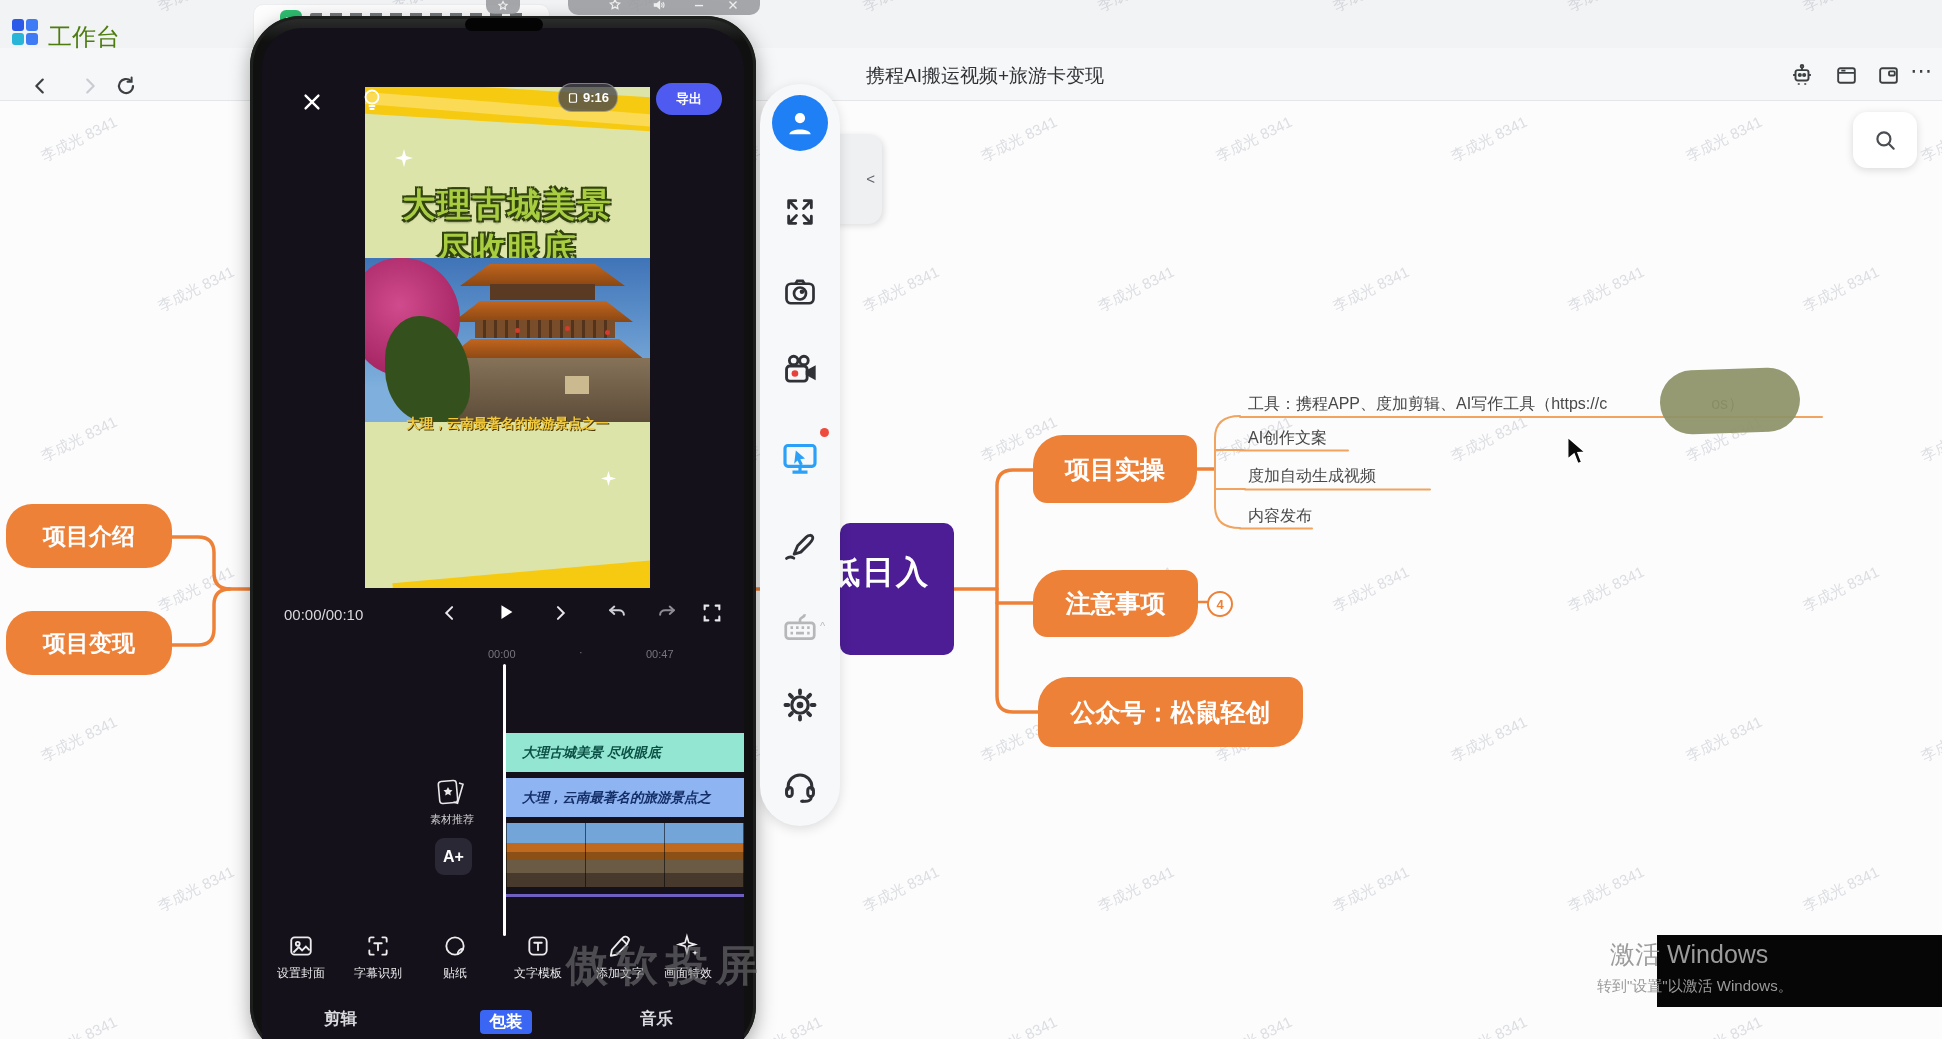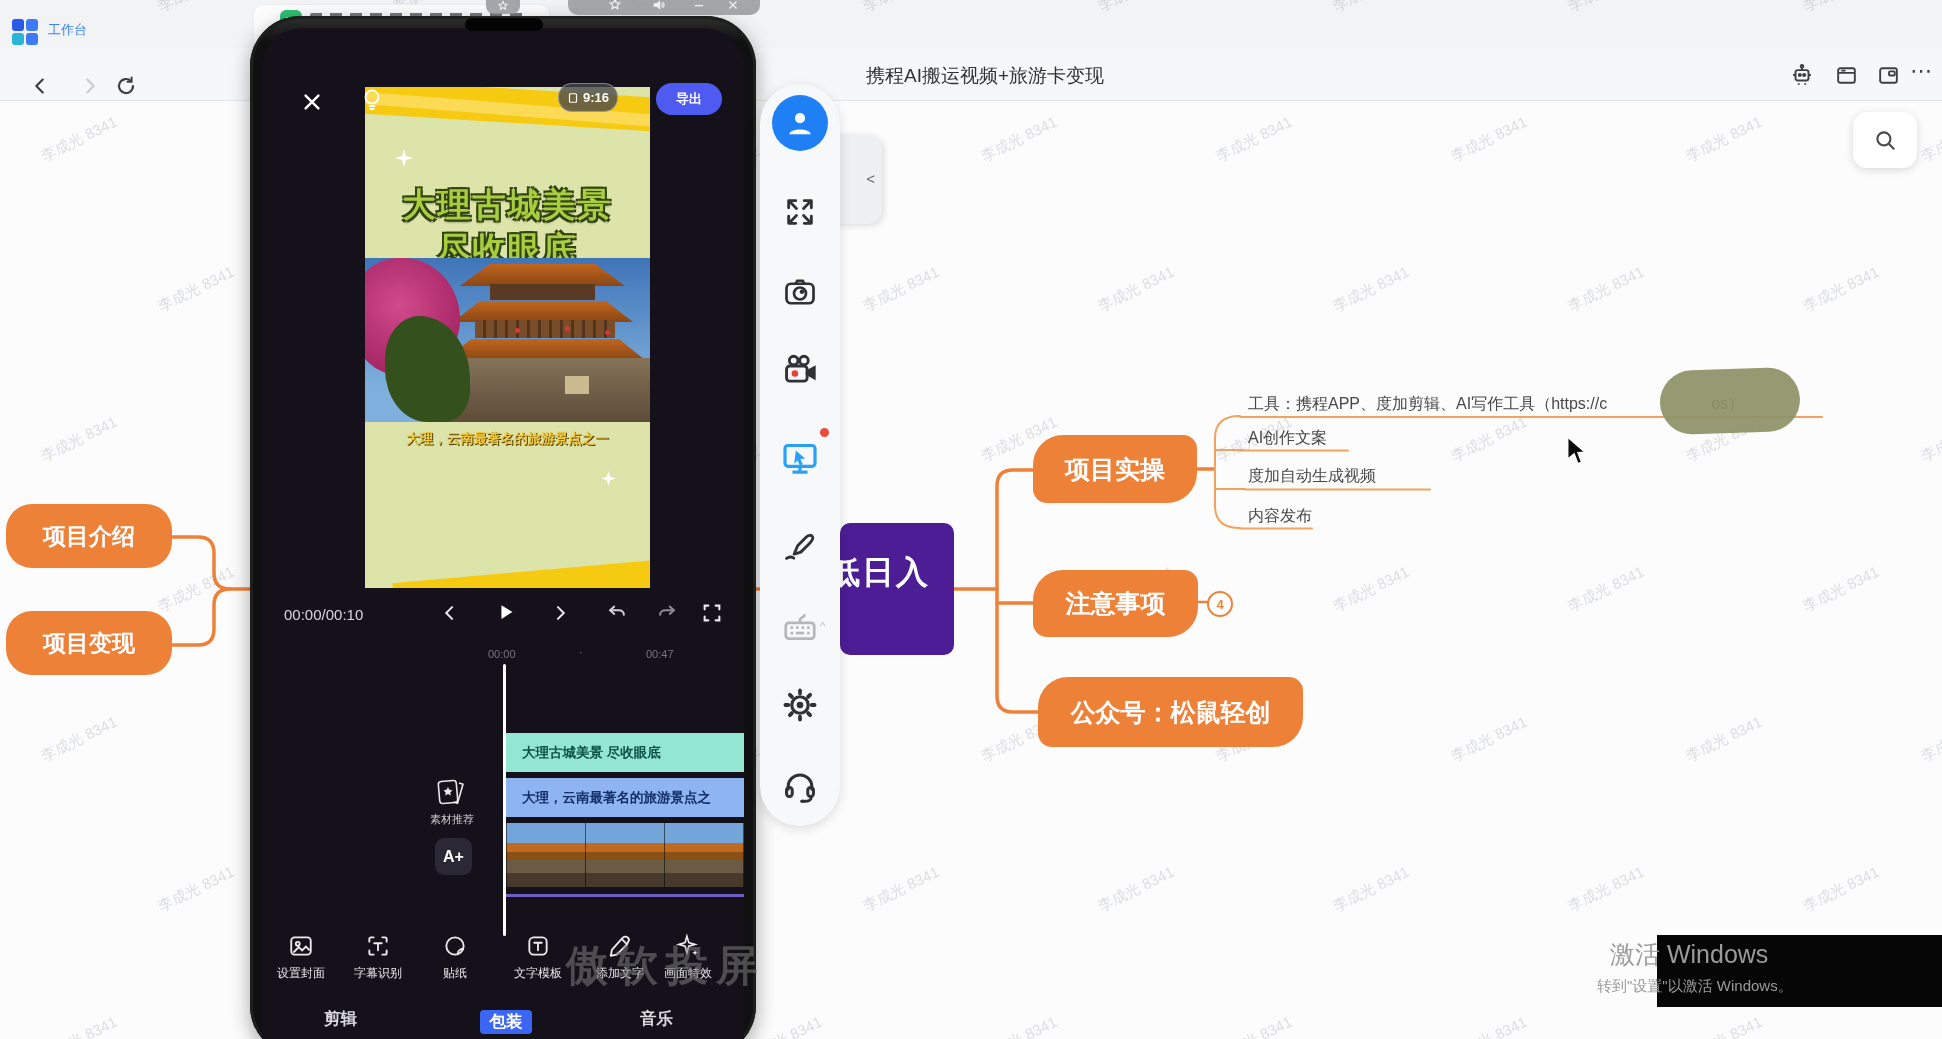--- a/index.html
+++ b/index.html
@@ -3,21 +3,21 @@
 <meta charset="utf-8">
 <style>
   html,body{margin:0;padding:0;background:#fcfcfd;font-family:"Liberation Sans","DejaVu Sans",sans-serif;}
   #stage{position:relative;width:1942px;height:1039px;overflow:hidden;background:#fcfcfd;}
   .abs{position:absolute;}
   .ic{display:flex;align-items:center;justify-content:center;}
   svg{display:block;}
   
   .row1{left:0;top:0;width:1942px;height:48px;background:#f2f3f5;}
   .row2{left:0;top:48px;width:1942px;height:52px;background:#f6f7f8;border-bottom:1px solid #e4e6e9;}
-  .apptitle{left:48px;top:21px;font-size:13px;color:#3b82f6;}
+  .apptitle{left:48px;top:21px;font-size:24px;color:#4d7c0f;}
   .logo{left:12px;top:19px;width:26px;height:26px;display:grid;grid-template-columns:12px 12px;grid-template-rows:12px 12px;gap:2px;}
   .logo i{border-radius:3px;}
   .pagetitle{left:866px;top:63px;font-size:19px;color:#303236;}
   
   .tab{left:253px;top:4px;width:295px;height:44px;background:#fdfdfe;border:1px solid #ebedef;border-radius:10px 10px 0 0;z-index:4;}
   .tabM{left:26px;top:5px;width:22px;height:22px;border-radius:6px;background:#2fbf71;color:#fff;font-weight:bold;font-size:13px;}
   .tabsmudge{left:56px;top:8px;width:214px;height:10px;opacity:.75;border-radius:2px;
     background:repeating-linear-gradient(90deg,#4a4d50 0 12px,transparent 12px 20px);}
   
   .ctlpill{background:rgba(150,152,155,.85);z-index:25;}
@@ -35,26 +35,26 @@
   
   .phone{left:250px;top:16px;width:506px;height:1040px;background:linear-gradient(180deg,#2e302e 0,#101011 26px);border-radius:50px;
     box-shadow:0 6px 20px rgba(0,0,0,.35), inset 0 0 0 3px #1d1f1d;z-index:10;}
   .screen{position:absolute;left:12px;top:12px;width:482px;height:1060px;background:#14111b;border-radius:40px 40px 0 0;overflow:hidden;}
   .notch{left:465px;top:18px;width:78px;height:13px;background:#040404;border-radius:7px;z-index:12;}
   .ratio{left:296px;top:55px;width:58px;height:27px;border-radius:14px;background:rgba(70,70,74,.78);border:1px solid rgba(255,255,255,.35);color:#fff;font-size:13px;font-weight:bold;gap:4px;z-index:3;}
   .exportbtn{left:394px;top:55px;width:66px;height:32px;border-radius:17px;background:#4f5bf0;color:#fff;font-size:13px;font-weight:bold;z-index:3;}
   .preview{left:103px;top:59px;width:285px;height:501px;background:#dde4a9;overflow:hidden;}
   .headline{left:0;top:96px;width:100%;text-align:center;font-size:33px;font-weight:bold;color:#a9cd41;letter-spacing:2px;line-height:44px;
     text-shadow:-2px -2px 0 #31430f,2px -2px 0 #31430f,-2px 2px 0 #31430f,2px 2px 0 #31430f,0 3px 2px rgba(0,0,0,.35);}
-  .caption{left:0;top:343px;width:100%;text-align:center;font-size:13.5px;font-weight:bold;color:#f3c93a;text-shadow:1px 1px 0 #4c3a08;}
+  .caption{left:0;top:328px;width:100%;text-align:center;font-size:13.5px;font-weight:bold;color:#f3c93a;text-shadow:1px 1px 0 #4c3a08;}
   .spark{background:#fff;clip-path:polygon(50% 0,61% 39%,100% 50%,61% 61%,50% 100%,39% 61%,0 50%,39% 39%);}
   .timetxt{left:22px;top:578px;font-size:15px;color:#d8d8dc;}
   .rlabel{font-size:11px;color:#77757f;}
   .playhead{left:241px;top:636px;width:2.5px;height:272px;background:#fff;border-radius:2px;z-index:4;}
-  .track{left:244px;width:238px;height:39px;font-size:13.5px;font-weight:bold;line-height:39px;white-space:nowrap;overflow:hidden;padding-left:0;}
+  .track{left:244px;width:238px;height:39px;font-size:13.5px;font-weight:bold;line-height:39px;white-space:nowrap;overflow:hidden;padding-left:0;font-style:italic;}
   .track span{margin-left:16px;}
   .thumbs{left:244px;top:795px;width:238px;height:64px;
     background-image:repeating-linear-gradient(90deg,rgba(0,0,0,.55) 0 1.5px,transparent 1.5px 79px),
       linear-gradient(180deg,#74a5d8 0 32%,#c06a20 32% 45%,#8a5016 45% 58%,#6b5a44 58% 78%,#473a2c 78% 100%);}
   .aplus{left:173px;top:810px;width:37px;height:37px;background:#2b2836;border-radius:9px;color:#fff;font-weight:bold;font-size:16px;}
   .tbitem{top:898px;width:70px;height:62px;flex-direction:column;gap:6px;}
   .tblabel{font-size:12px;color:#e9e9e9;white-space:nowrap;}
   .btab{top:980px;font-size:16.5px;font-weight:bold;color:#d9d9de;}
   .btab-pill{left:218px;top:982px;width:52px;height:24px;background:#3a66f3;border-radius:4px;color:#fff;font-size:16.5px;font-weight:bold;}
   

